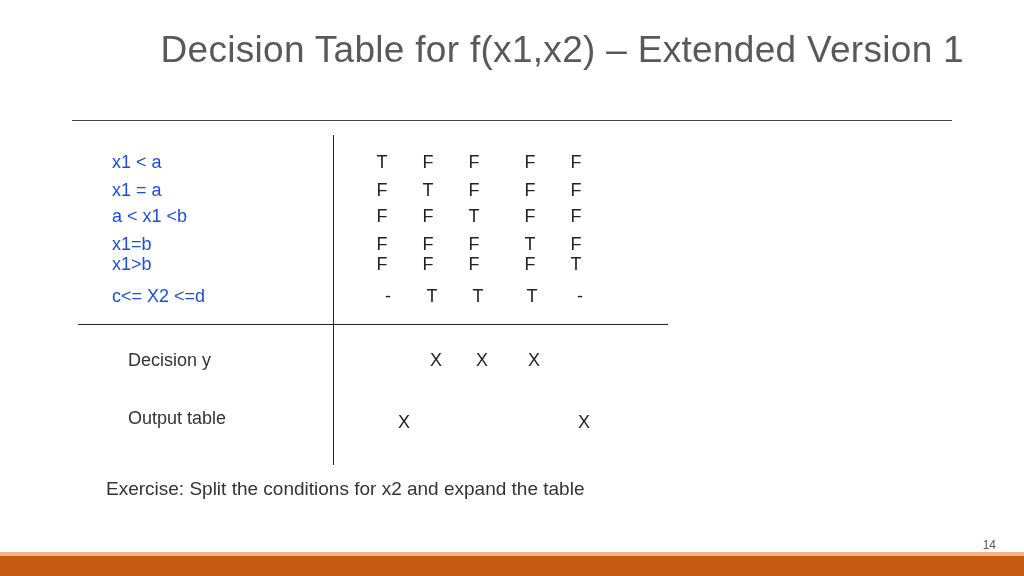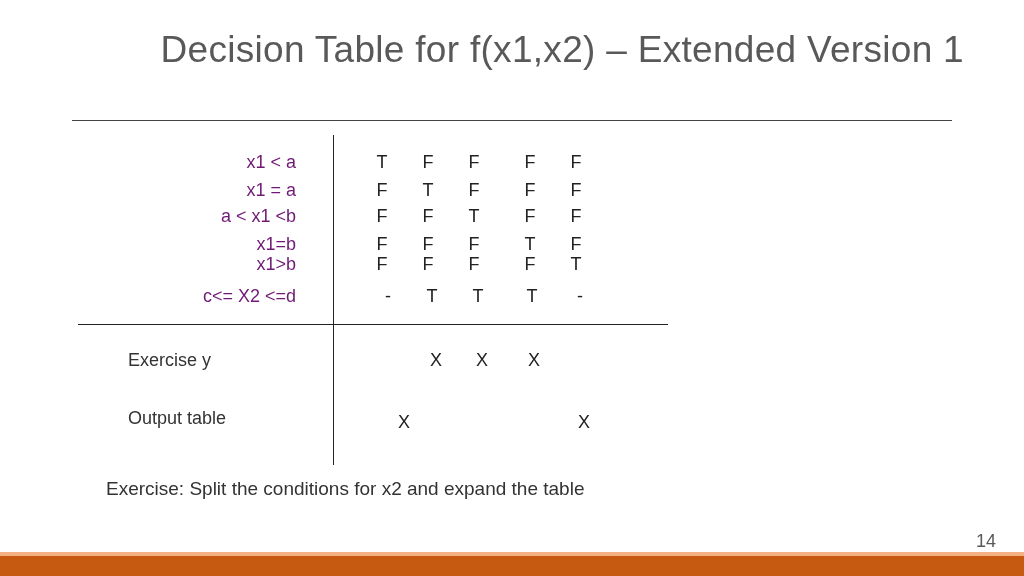--- a/index.html
+++ b/index.html
@@ -49,24 +49,24 @@
     top: 324px;
     width: 590px;
     height: 1px;
     background: #222;
   }
 
   
   .cond {
     position: absolute;
     font-size: 18px;
-    color: #701a75;
-    text-align: right;
+    color: #1d4ed8;
+    text-align: left;
     width: 210px;
-    left: 86px;
+    left: 112px;
   }
   .act-label {
     position: absolute;
     font-size: 18px;
     color: #333;
     left: 128px;
   }
 
   
   .mcell {
@@ -96,41 +96,41 @@
     background: #c65a11; 
   }
   .foot-stripe {
     height: 4px;
     background: #f4b183; 
   }
   .page-num {
     position: absolute;
     right: 28px;
     bottom: 24px;
-    font-size: 18px;
+    font-size: 12px;
     color: #595959;
   }
 </style>
 </head>
 <body>
 
 <div class="title">Decision Table for f(x1,x2) – Extended Version 1</div>
 <div class="title-rule"></div>
 
 <div class="vline"></div>
 <div class="hline"></div>
 
 <div class="cond" style="top:152px">x1 &lt; a</div>
 <div class="cond" style="top:180px">x1 = a</div>
 <div class="cond" style="top:206px">a &lt; x1 &lt;b</div>
 <div class="cond" style="top:234px">x1=b</div>
 <div class="cond" style="top:254px">x1&gt;b</div>
 <div class="cond" style="top:286px">c&lt;= X2 &lt;=d</div>
 
-<div class="act-label" style="top:350px">Exercise y</div>
+<div class="act-label" style="top:350px">Decision y</div>
 <div class="act-label" style="top:408px">Output table</div>
 
 <div class="mcell" style="left:370px;top:152px">T</div>
 <div class="mcell" style="left:416px;top:152px">F</div>
 <div class="mcell" style="left:462px;top:152px">F</div>
 <div class="mcell" style="left:518px;top:152px">F</div>
 <div class="mcell" style="left:564px;top:152px">F</div>
 
 <div class="mcell" style="left:370px;top:180px">F</div>
 <div class="mcell" style="left:416px;top:180px">T</div>

